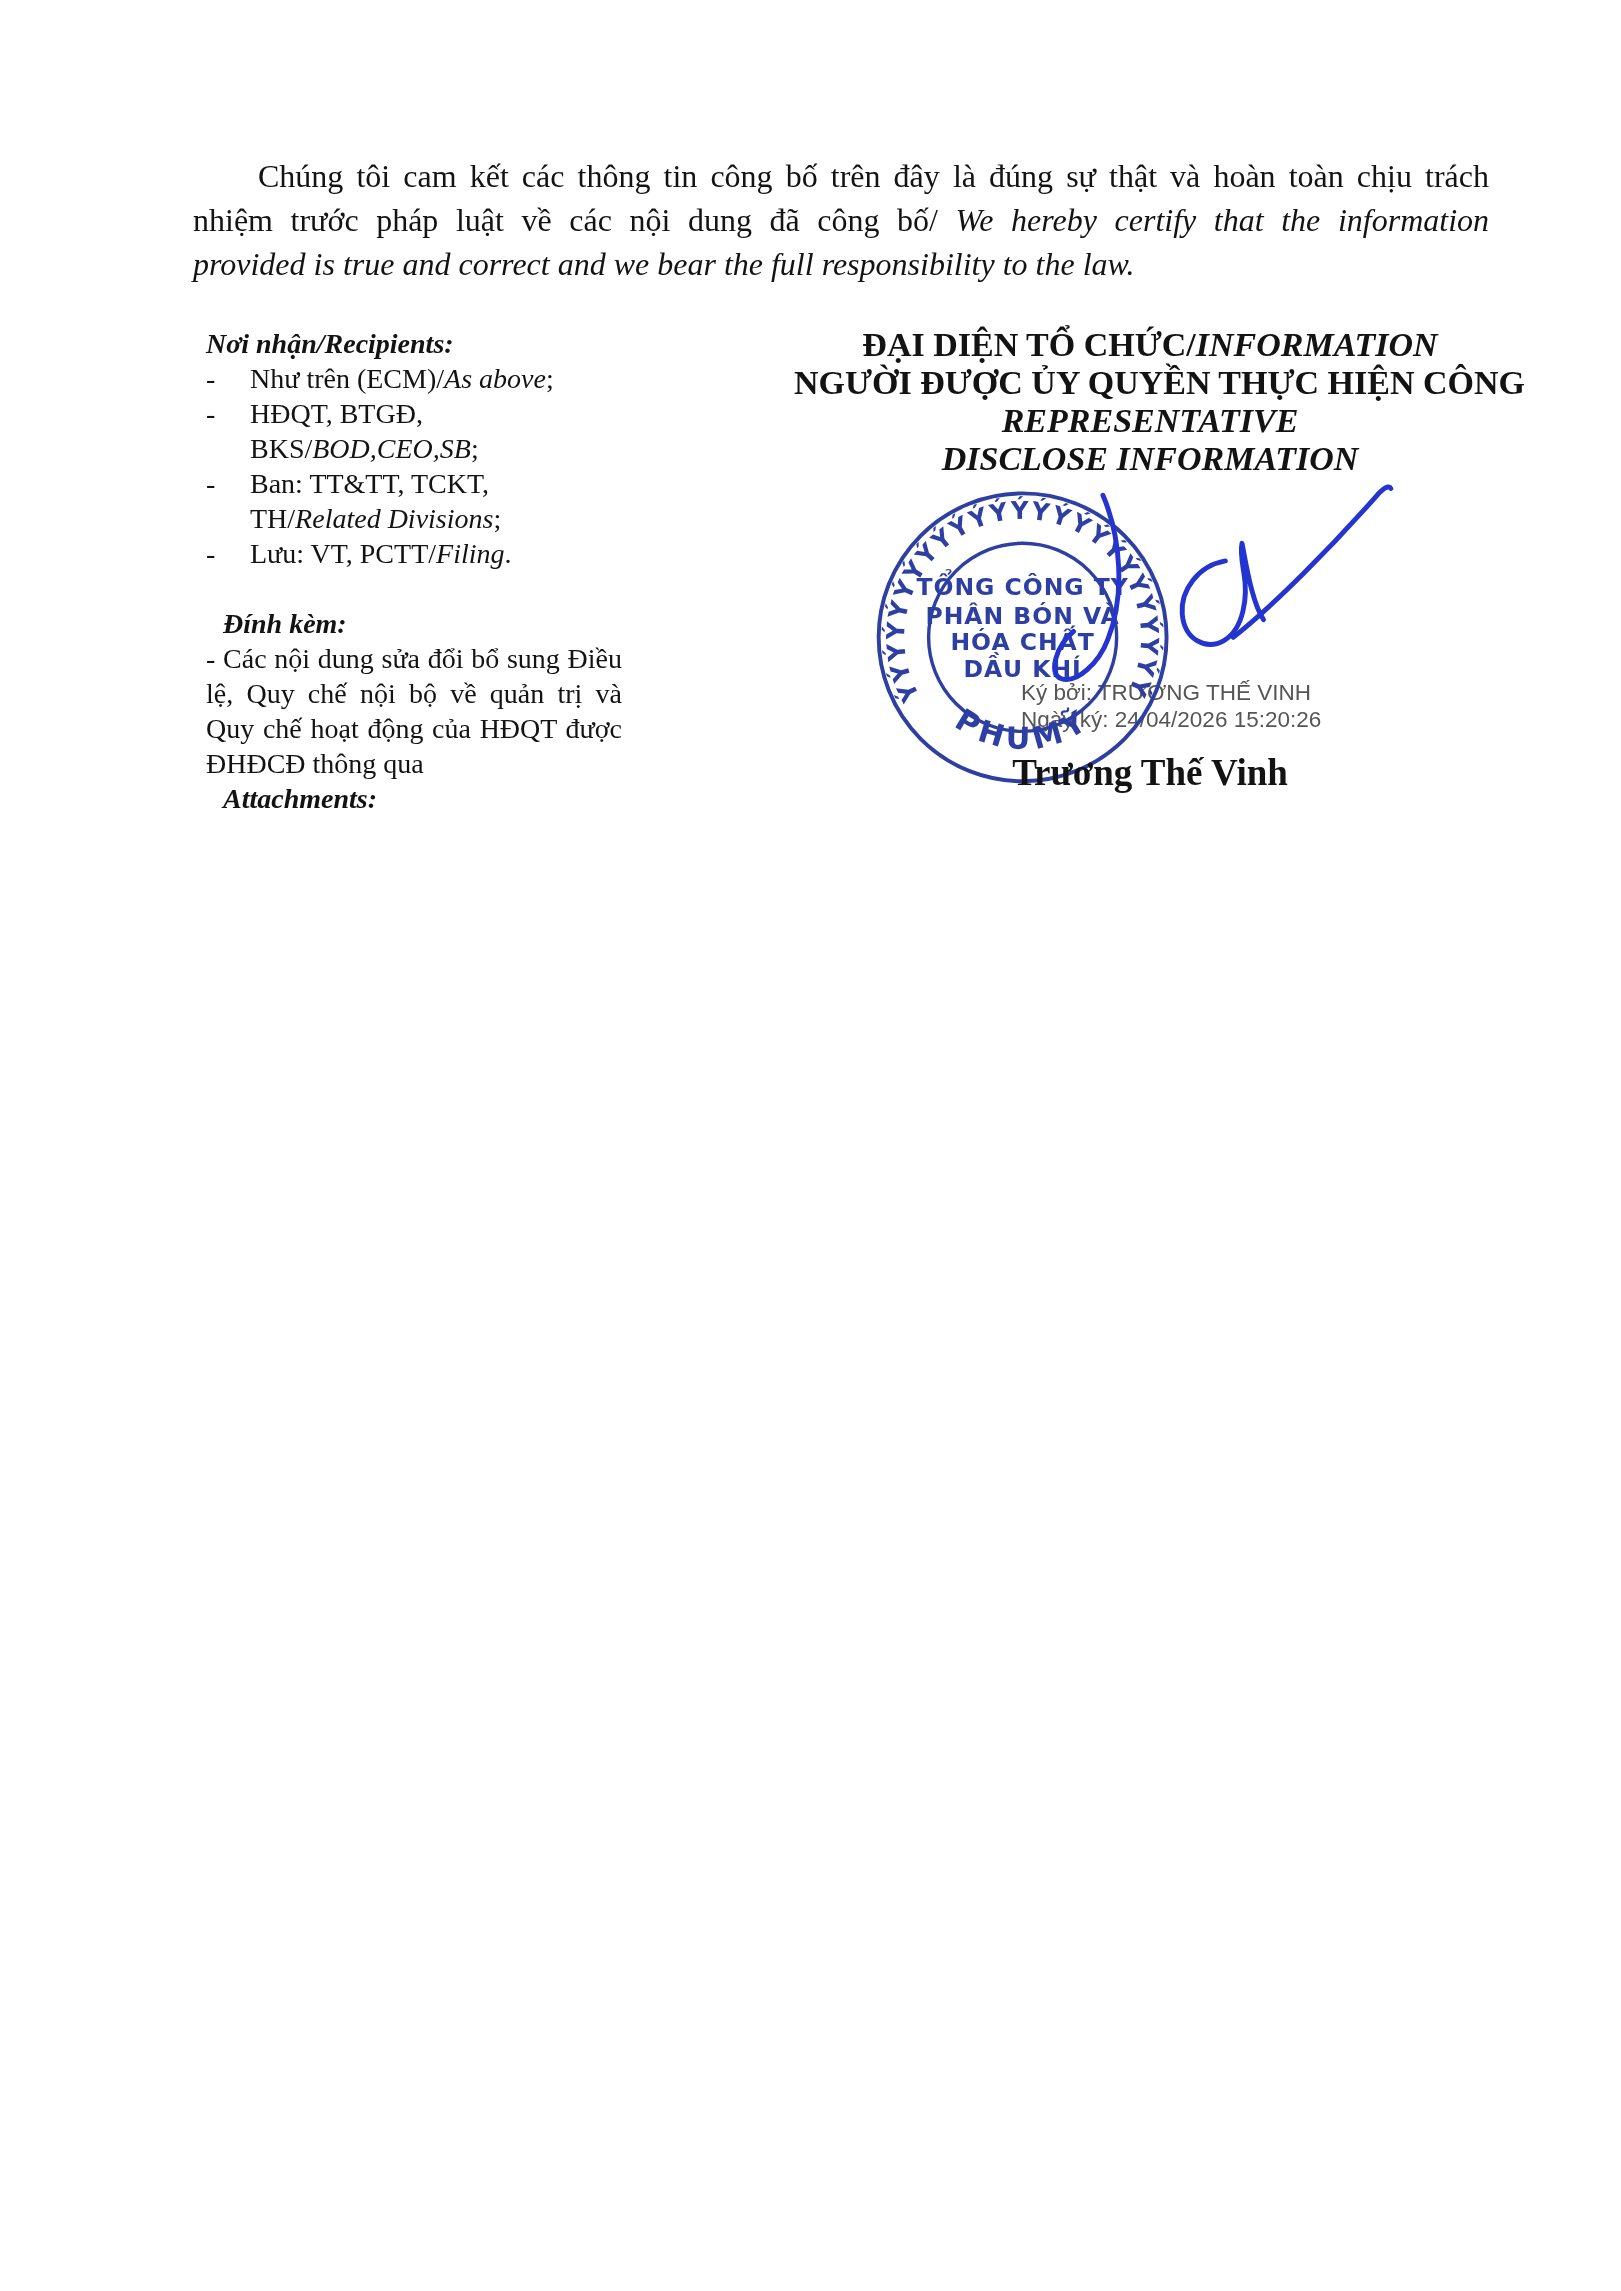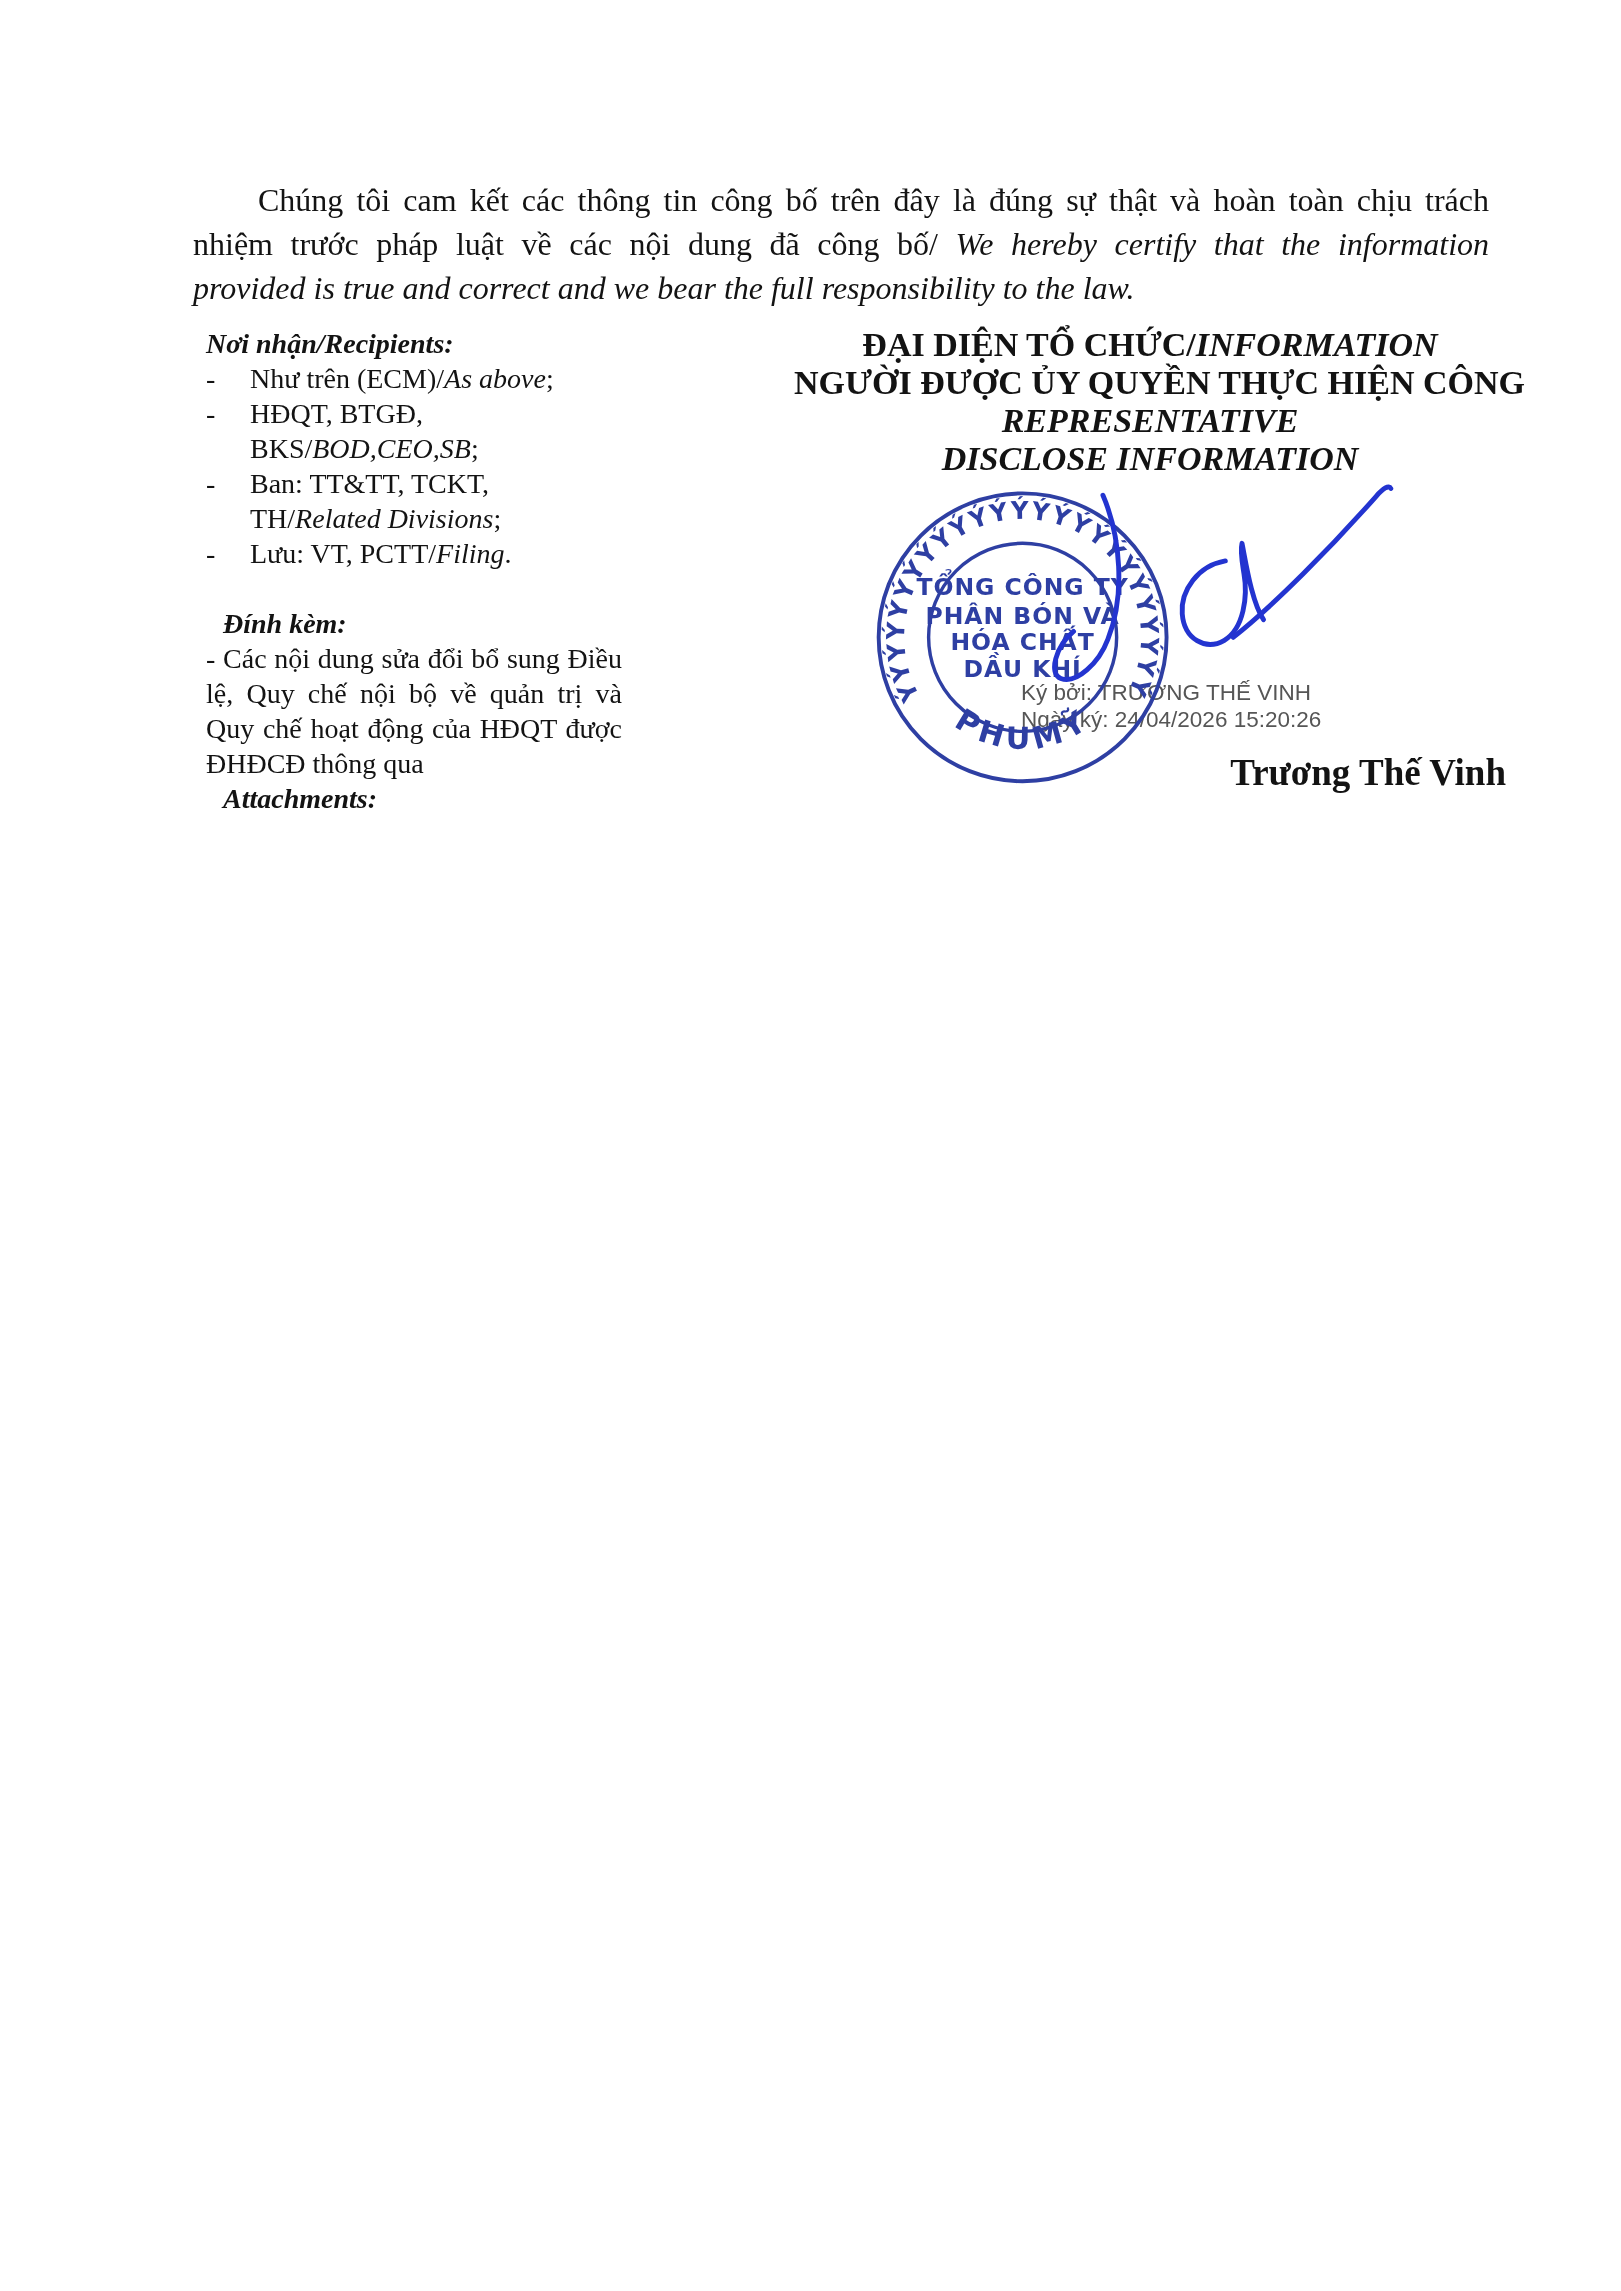--- a/index.html
+++ b/index.html
@@ -8,21 +8,21 @@
     background:#ffffff; overflow:hidden;
     font-family:"Liberation Serif","DejaVu Serif",serif; color:#131313;
   }
   .it { font-style:italic; }
 
   
   .para { position:absolute; left:193px; top:154px; width:1296px;
           font-size:32px; line-height:44px; }
   .pline { text-align:justify; }
   .pjust { text-align-last:justify; }
-  .indent { text-indent:65px;margin-top:24px; }
+  .indent { text-indent:65px; }
 
   
   .leftcol { position:absolute; left:206px; top:326px; width:416px;
              font-size:28px; line-height:35px;font-family:Liberation Serif, serif; }
   .lc-head { font-weight:bold; font-style:italic; }
   .ritem { display:flex; }
   .dash { flex:0 0 44px; }
   .rtext { flex:1; }
   .gap { height:35px; }
   .attach-head { font-weight:bold; font-style:italic;margin-left:17px; }
@@ -44,21 +44,21 @@
   .stamp-line { fill:none; }
   .stamp-text { font-family:"DejaVu Sans","Liberation Sans",sans-serif;
                 font-weight:bold; }
   .ring-text { font-size:25px; letter-spacing:2px; }
   .bottom-text { font-size:31px; letter-spacing:5px; }
   .company-text { font-size:24px; letter-spacing:1px; text-anchor:middle; }
   .pen { fill:none; stroke-linecap:round; stroke-linejoin:round; }
 
   
   .signer { position:absolute; left:794px; top:751px; width:712px;
-            text-align:right; font-size:37px; font-weight:bold; }
+            text-align:center; font-size:37px; font-weight:bold; }
 </style>
 </head>
 <body>
 
 <div class="page">
 
   <div class="para">
     <div class="pline pjust indent"><span>Chúng tôi cam kết các thông tin công bố trên đây là đúng sự thật và hoàn toàn chịu trách</span></div>
     <div class="pline pjust"><span>nhiệm trước pháp luật về các nội dung đã công bố/</span> <span class="it">We hereby certify that the information</span></div>
     <div class="pline"><span class="it">provided is true and correct and we bear the full responsibility to the law.</span></div>

